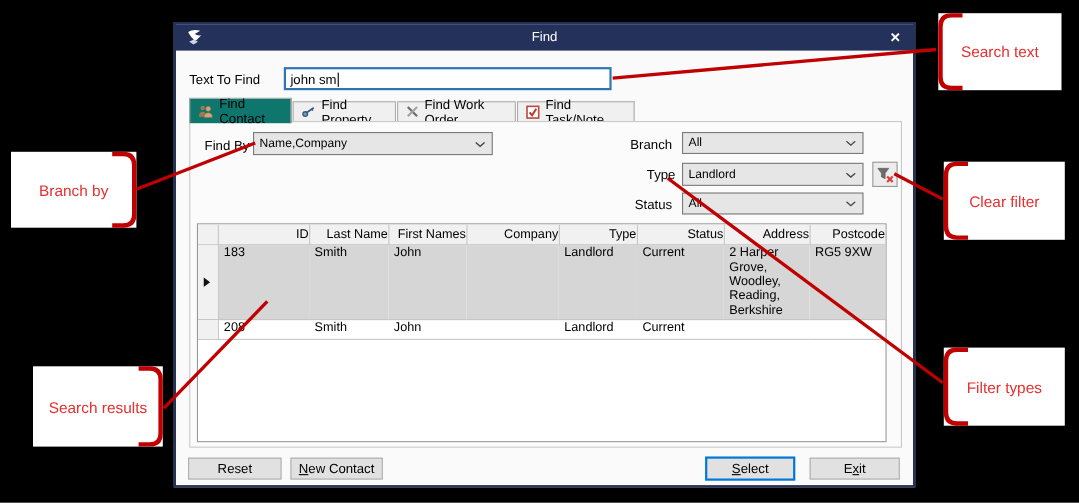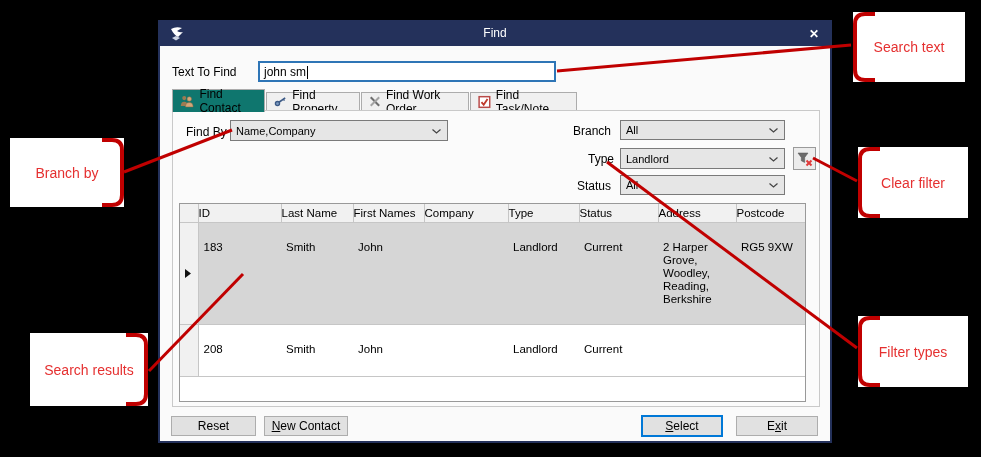--- a/index.html
+++ b/index.html
@@ -32,22 +32,22 @@
          font-size:11px;display:flex;align-items:center;padding-left:5px;cursor:pointer;z-index:2;}
   .combo svg{position:absolute;right:6px;top:50%;margin-top:-2px;}
   .toolbtn{position:absolute;left:633px;top:125px;width:23px;height:23px;background:#ECECEC;
            border:1px solid #9a9a9a;box-sizing:border-box;display:flex;align-items:center;
            justify-content:center;cursor:pointer;z-index:2;}
   
   .grid{position:absolute;left:19px;top:181px;width:627px;height:199px;background:#fff;
         border:1px solid #999;box-sizing:border-box;z-index:2;overflow:hidden;}
   .grid table{border-collapse:collapse;table-layout:fixed;width:625px;font-size:11.5px;}
   .grid th{background:#F1F1F1;font-weight:normal;border-right:1px solid #C6C6C6;
-           border-bottom:1px solid #C6C6C6;height:18px;padding:0;text-align:left;}
-  .grid td{padding:18px 5px;vertical-align:top;border-bottom:1px solid #C6C6C6;line-height:13px;}
+           border-bottom:1px solid #C6C6C6;height:18px;padding:0;text-align:right;}
+  .grid td{padding:1px 5px;vertical-align:top;border-bottom:1px solid #C6C6C6;line-height:13px;}
   .grid td.sel{background:#F1F1F1;border-right:1px solid #C6C6C6;padding:0;position:relative;}
   .row-selected td{background:#D6D6D6;}
   .row-selected td.sel{background:#F1F1F1;}
   .arrow{position:absolute;left:5px;top:50%;margin-top:-5px;}
   .row2 td{height:15px;}
   
   .btn{position:absolute;background:#E1E1E1;border:1px solid #ADADAD;box-sizing:border-box;
        font-size:12px;display:flex;align-items:center;justify-content:center;cursor:pointer;}
   .btn .key{text-decoration:underline;}
   .btn.default{border:2px solid #0078D7;}

